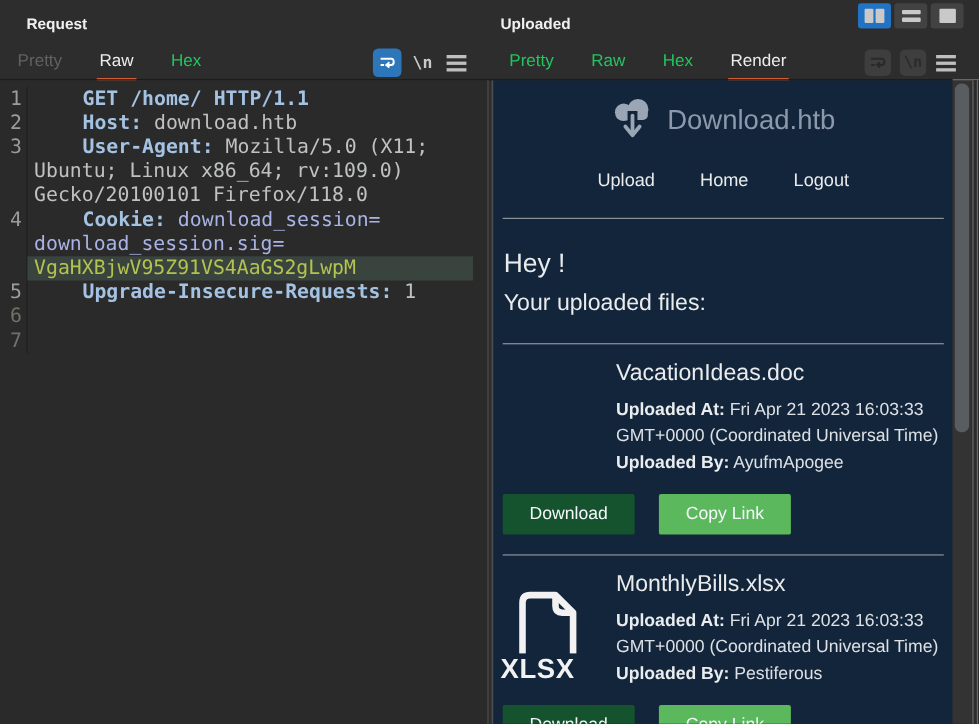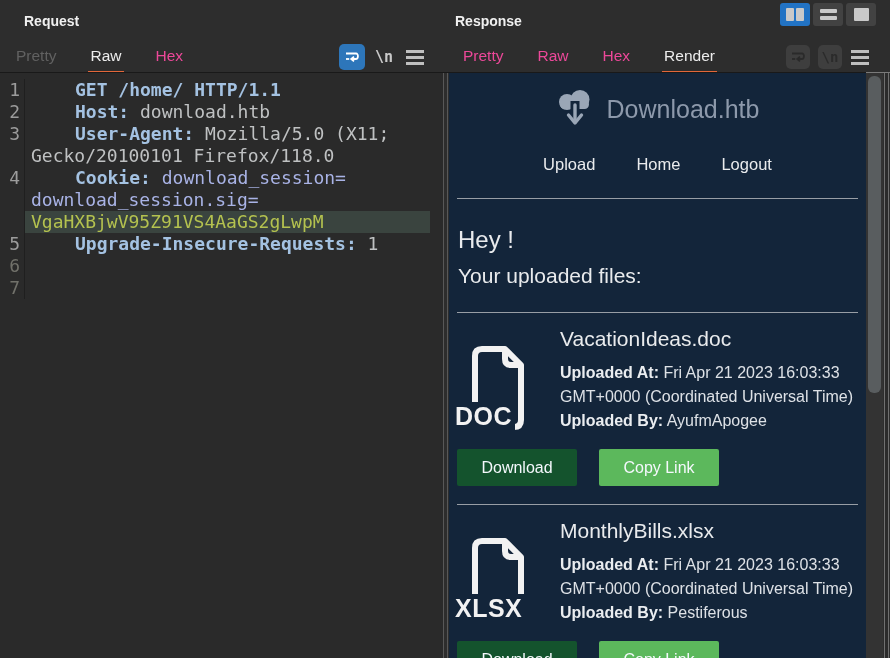--- a/index.html
+++ b/index.html
@@ -13,21 +13,21 @@
   }
 
   
   .panel-title { position:absolute; top:13px; font-size:14px; font-weight:bold; color:#f0f0f0; }
   #req-title { left:24px; }
   #res-title { left:455px; }
 
   .tabs { position:absolute; top:47px; display:flex; gap:30px; font-size:15.5px; }
   #req-tabs { left:14px; }
   #res-tabs { left:461px; }
-  .tab { position:relative; padding:0 2px 9px 2px; color:#ec4899; cursor:default; }
+  .tab { position:relative; padding:0 2px 9px 2px; color:#22c55e; cursor:default; }
   .tab.active { color:#ededed; }
   .tab.disabled { color:#616161; }
   .tab.active::after { content:""; position:absolute; left:0; right:0; bottom:0; height:3px; background:#e2673a; }
 
   .icon-btn { position:absolute; border-radius:5px; display:flex; align-items:center; justify-content:center; }
   #req-wrap-btn { left:339px; top:44px; width:26px; height:26px; background:#2d76ba; }
   #res-wrap-btn { left:786px; top:45px; width:24px; height:24px; background:#3e3e3e; }
   #req-nl { position:absolute; left:375px; top:48px; color:#c9c9c9; font-family:"DejaVu Sans Mono",monospace; font-size:15px; font-weight:bold; }
   #res-nl { left:818px; top:45px; width:24px; height:24px; background:#3e3e3e; color:#2b2b2b;
             font-family:"DejaVu Sans Mono",monospace; font-size:14px; font-weight:bold; }
@@ -116,21 +116,21 @@
     <path d="M3 11 H6.2" stroke="#ffffff" stroke-width="1.8" fill="none"></path>
   </svg>
 </div>
 <div id="req-nl">\n</div>
 <div class="burger" id="req-menu">
     <i></i>
     <i></i>
     <i></i>
   </div>
 
-<div class="panel-title" id="res-title">Response</div>
+<div class="panel-title" id="res-title">Uploaded</div>
 <div class="tabs" id="res-tabs">
     <span class="tab normal">Pretty</span>
     <span class="tab normal">Raw</span>
     <span class="tab normal">Hex</span>
     <span class="tab active">Render</span>
   </div>
 <div class="layout-group" id="layout-group">
     <div class="layout-btn active">
       <span class="ic-col"></span>
       <span class="ic-col"></span>
@@ -160,20 +160,21 @@
   </div>
 
 <div class="tabbar-border"></div>
 <div class="vline" id="vline1"></div>
 <div class="vline" id="vline2"></div>
 
 <div id="editor">
     <div class="row"><span class="gutter">1</span><span class="row-content"><span class="sg-n">GET /home/ HTTP/1.1</span></span></div>
     <div class="row"><span class="gutter">2</span><span class="row-content"><span class="sg-n">Host:</span><span class="sg-v"> download.htb</span></span></div>
     <div class="row"><span class="gutter">3</span><span class="row-content"><span class="sg-n">User-Agent:</span><span class="sg-v"> Mozilla/5.0 (X11;</span></span></div>
+    <div class="row"><span class="gutter"></span><span class="row-content"><span class="sg-v">Ubuntu; Linux x86_64; rv:109.0)</span></span></div>
     <div class="row"><span class="gutter"></span><span class="row-content"><span class="sg-v">Gecko/20100101 Firefox/118.0</span></span></div>
     <div class="row"><span class="gutter">4</span><span class="row-content"><span class="sg-n">Cookie:</span><span class="sg-v"> </span><span class="sg-cn">download_session=</span></span></div>
     <div class="row"><span class="gutter"></span><span class="row-content"><span class="sg-cn">download_session.sig=</span></span></div>
     <div class="row"><span class="gutter"></span><span class="row-content highlight"><span class="sg-cv">VgaHXBjwV95Z91VS4AaGS2gLwpM</span></span></div>
     <div class="row"><span class="gutter">5</span><span class="row-content"><span class="sg-n">Upgrade-Insecure-Requests:</span><span class="sg-v"> 1</span></span></div>
     <div class="row"><span class="gutter dim">6</span><span class="row-content"></span></div>
     <div class="row"><span class="gutter dim">7</span><span class="row-content"></span></div>
   </div>
 
 <div id="render">
@@ -193,24 +194,20 @@
       <span class="nav-link">Home</span>
       <span class="nav-link">Logout</span>
     </div>
   <div class="hr" id="hr1"></div>
   <div class="greeting">Hey !</div>
   <div class="files-heading">Your uploaded files:</div>
   <div class="hr" id="hr2"></div>
   <div id="cards">
       <div class="card card0">
         <div class="card-title">VacationIdeas.doc</div>
-        <div class="file-icon"><svg width="62" height="86" viewBox="0 0 62 86">
-            <path d="M38 4 H15 Q8 4 8 11 V75 Q8 82 15 82 H47 Q54 82 54 75 V20 Z" fill="none" stroke="#f2f2f2" stroke-width="6" stroke-linejoin="round"></path>
-            <path d="M38 5 V14 Q38 20 44 20 H53" fill="none" stroke="#f2f2f2" stroke-width="6"></path>
-          </svg><span class="file-label">DOC</span></div>
         <div class="card-meta">
           <div class="meta-line"><b>Uploaded At:</b> Fri Apr 21 2023 16:03:33</div>
           <div class="meta-line">GMT+0000 (Coordinated Universal Time)</div>
           <div class="meta-line"><b>Uploaded By:</b> AyufmApogee</div>
         </div>
         <div class="card-buttons">
           <div class="btn btn-download">Download</div>
           <div class="btn btn-copy">Copy Link</div>
         </div>
       </div>

